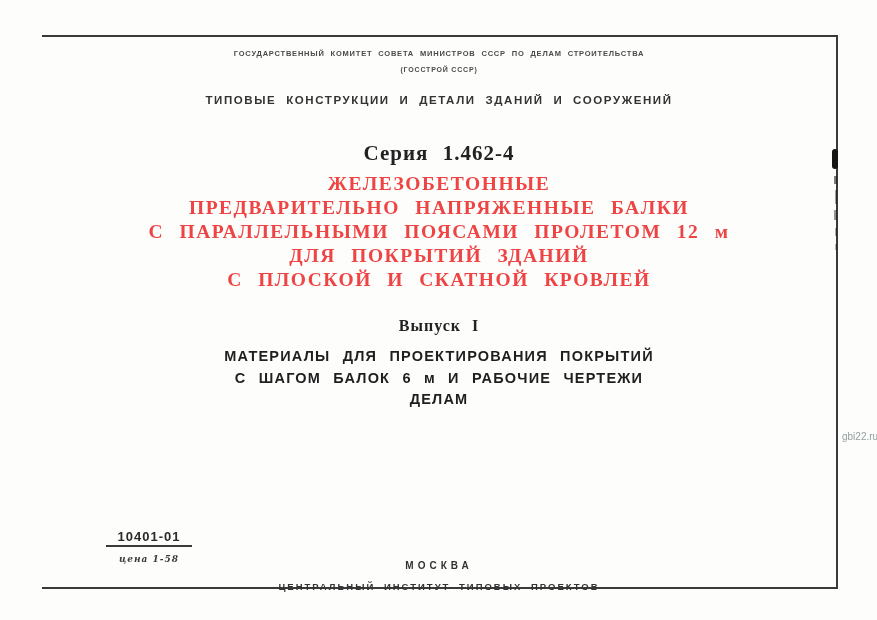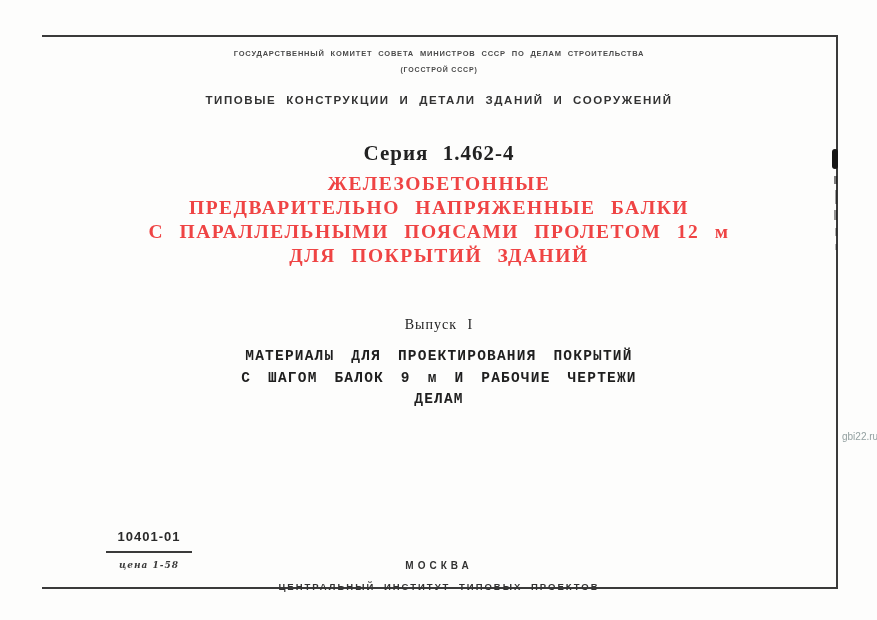--- a/index.html
+++ b/index.html
@@ -42,26 +42,26 @@
   }
   .title-block{
     top:172px;
     font-family:"Liberation Serif",serif;
     font-size:19.5px;font-weight:bold;letter-spacing:1.5px;word-spacing:9px;
     line-height:24px;color:#ef4444;
   }
   .issue-line{
     top:317px;
     font-family:"Liberation Serif",serif;
-    font-size:14px;font-weight:normal;letter-spacing:1px;word-spacing:6px;
+    font-size:16px;font-weight:bold;letter-spacing:1px;word-spacing:6px;
     color:#222;
   }
   .subtitle-block{
     top:346px;
-    font-family:Liberation Mono, monospace;
+    font-family:Liberation Sans, sans-serif;
     font-size:14.5px;font-weight:bold;letter-spacing:1.2px;word-spacing:7px;
     line-height:21.5px;color:#1f1f1f;
   }
   .publisher-line{
     top:543px;
     font-size:9.5px;font-weight:bold;letter-spacing:2px;word-spacing:4px;
     color:#333;
     margin-top:38px;
   }
   .city-line{
@@ -70,21 +70,21 @@
     color:#333;
     text-align:center;
   }
   #stamp{
     position:absolute;left:106px;top:529px;width:86px;text-align:center;
   }
   #stamp-code{
     display:block;
     font-size:13px;font-weight:bold;letter-spacing:1px;
     border-bottom:2px solid #3a3a3a;
-    padding-bottom:7px;color:#2a2a2a;
+    padding-bottom:1px;color:#2a2a2a;
   }
   #stamp-price{
     display:block;
     font-family:"DejaVu Serif",serif;
     font-style:italic;font-weight:bold;
     font-size:9px;letter-spacing:1px;
     margin-top:7px;color:#3a3a3a;
   }
   #watermark{
     position:absolute;left:842px;top:431px;
@@ -112,27 +112,28 @@
 
   <div class="centered program-line">ТИПОВЫЕ КОНСТРУКЦИИ И ДЕТАЛИ ЗДАНИЙ И СООРУЖЕНИЙ</div>
 
   <div class="centered series-line">Серия 1.462-4</div>
 
   <div class="centered title-block">
     <div>ЖЕЛЕЗОБЕТОННЫЕ</div>
     <div>ПРЕДВАРИТЕЛЬНО НАПРЯЖЕННЫЕ БАЛКИ</div>
     <div>С ПАРАЛЛЕЛЬНЫМИ ПОЯСАМИ ПРОЛЕТОМ 12 м</div>
     <div>ДЛЯ ПОКРЫТИЙ ЗДАНИЙ</div>
+    <div>С ПЛОСКОЙ И СКАТНОЙ КРОВЛЕЙ</div>
   </div>
 
   <div class="centered issue-line">Выпуск I</div>
 
   <div class="centered subtitle-block">
     <div>МАТЕРИАЛЫ ДЛЯ ПРОЕКТИРОВАНИЯ ПОКРЫТИЙ</div>
-    <div>С ШАГОМ БАЛОК 9 м И РАБОЧИЕ ЧЕРТЕЖИ</div>
+    <div>С ШАГОМ БАЛОК 6 м И РАБОЧИЕ ЧЕРТЕЖИ</div>
     <div>ДЕЛАМ</div>
   </div>
 
   <div id="stamp">
     <span id="stamp-code">10401-01</span>
     <span id="stamp-price">цена 1-58</span>
   </div>
 
   <div class="centered publisher-line">ЦЕНТРАЛЬНЫЙ ИНСТИТУТ ТИПОВЫХ ПРОЕКТОВ</div>
 

